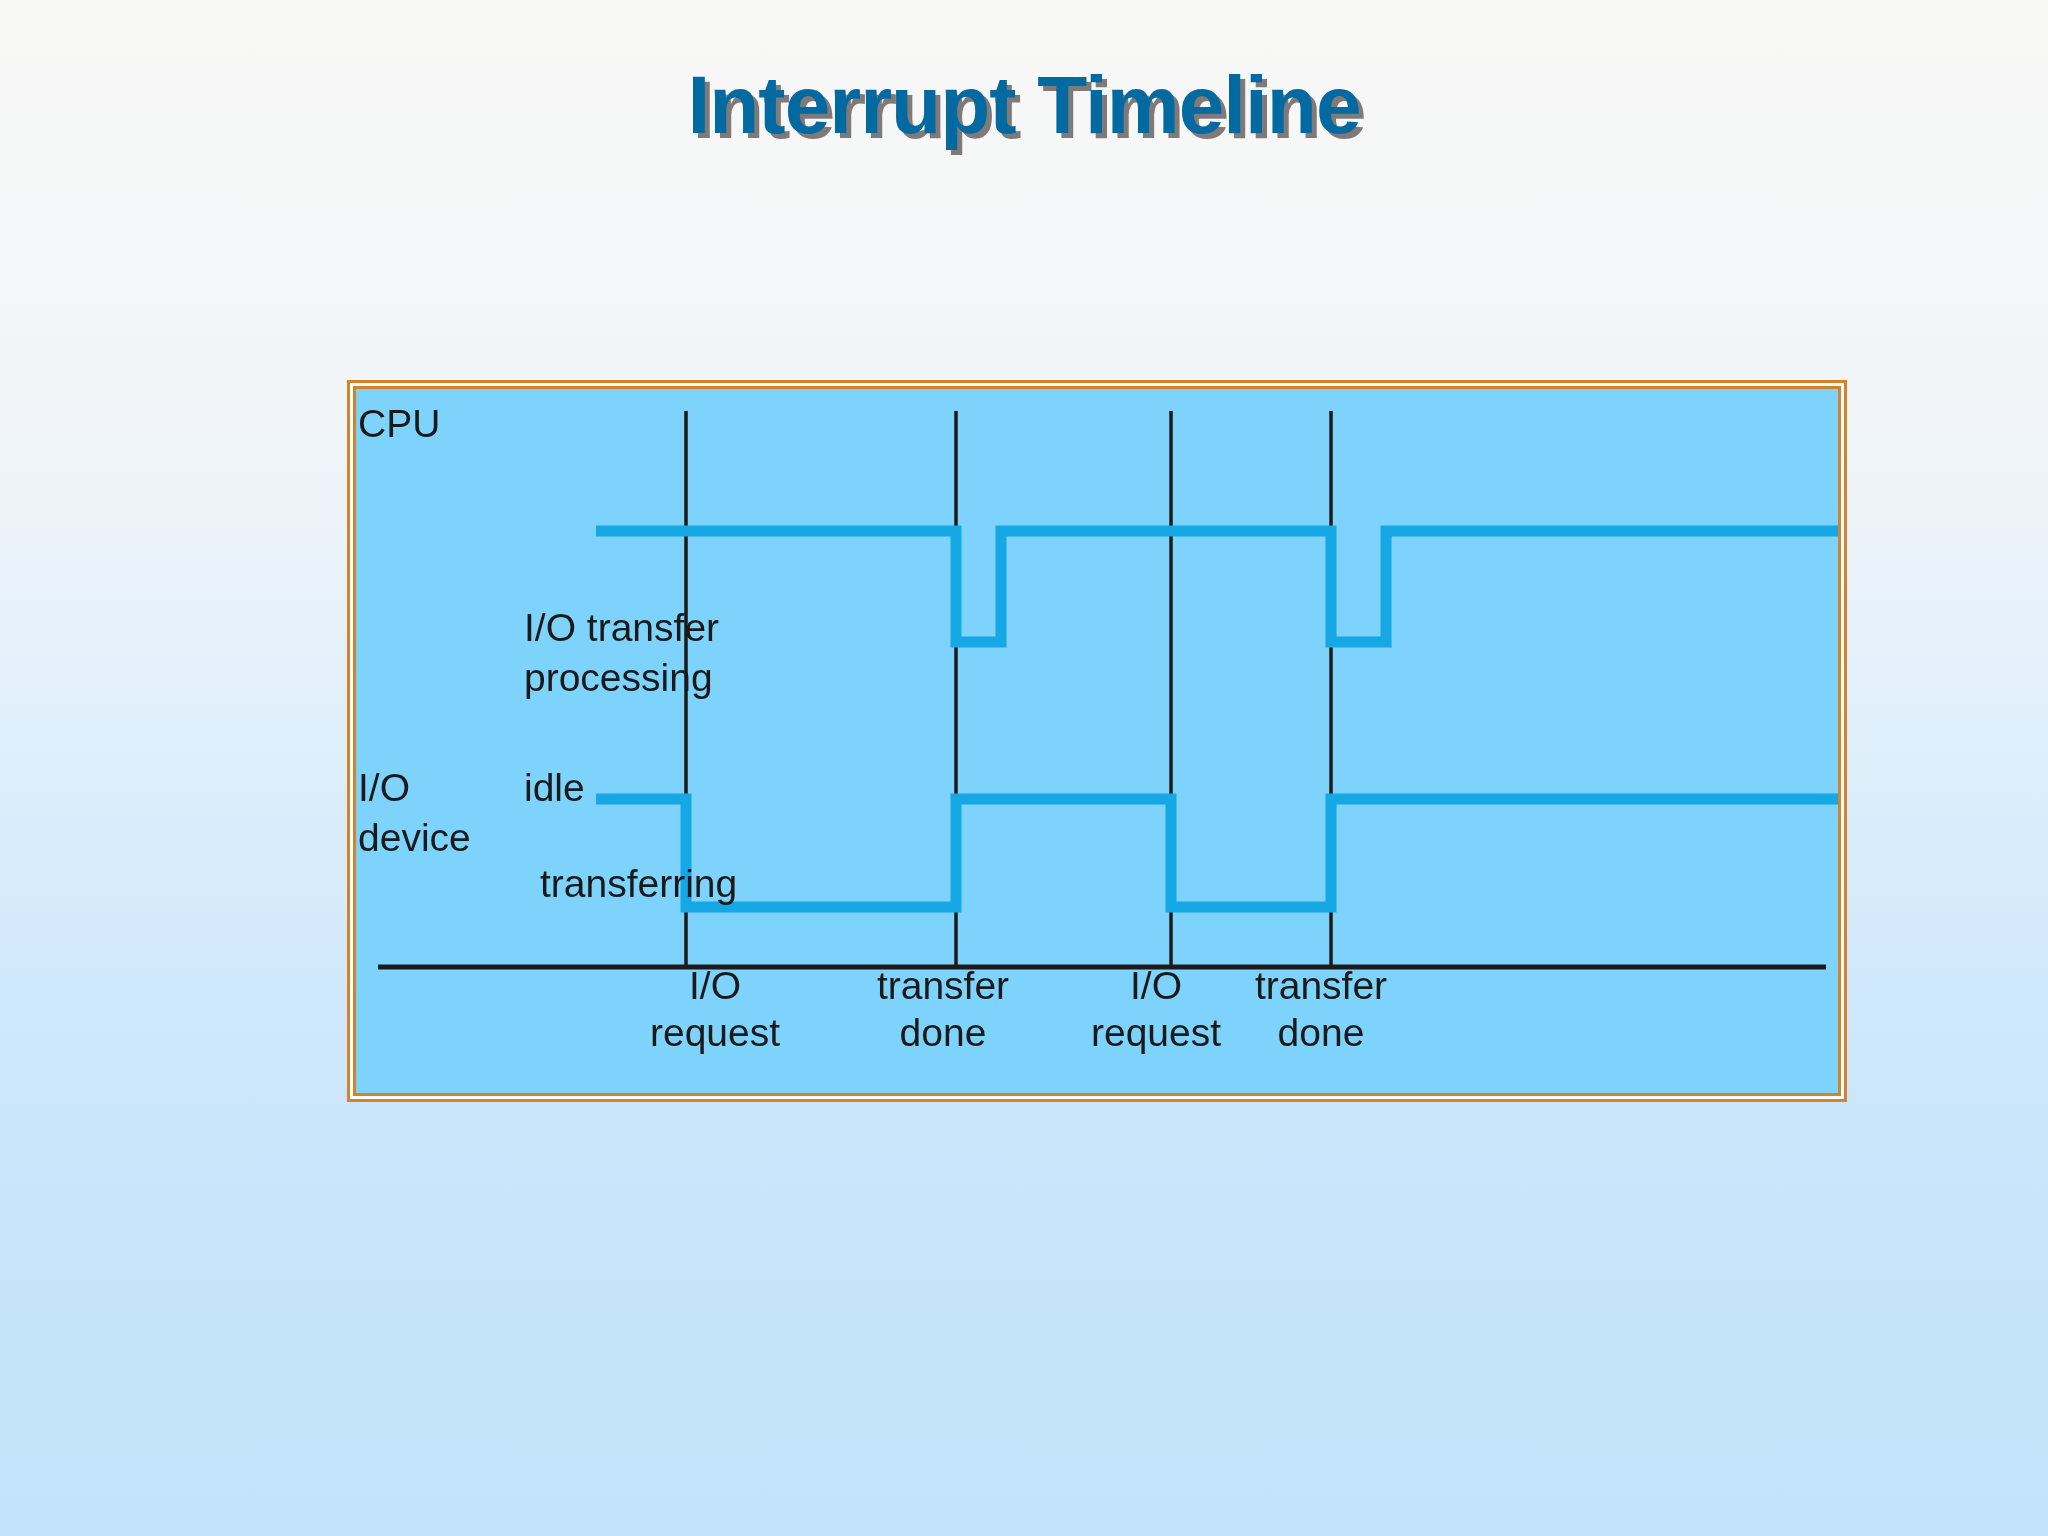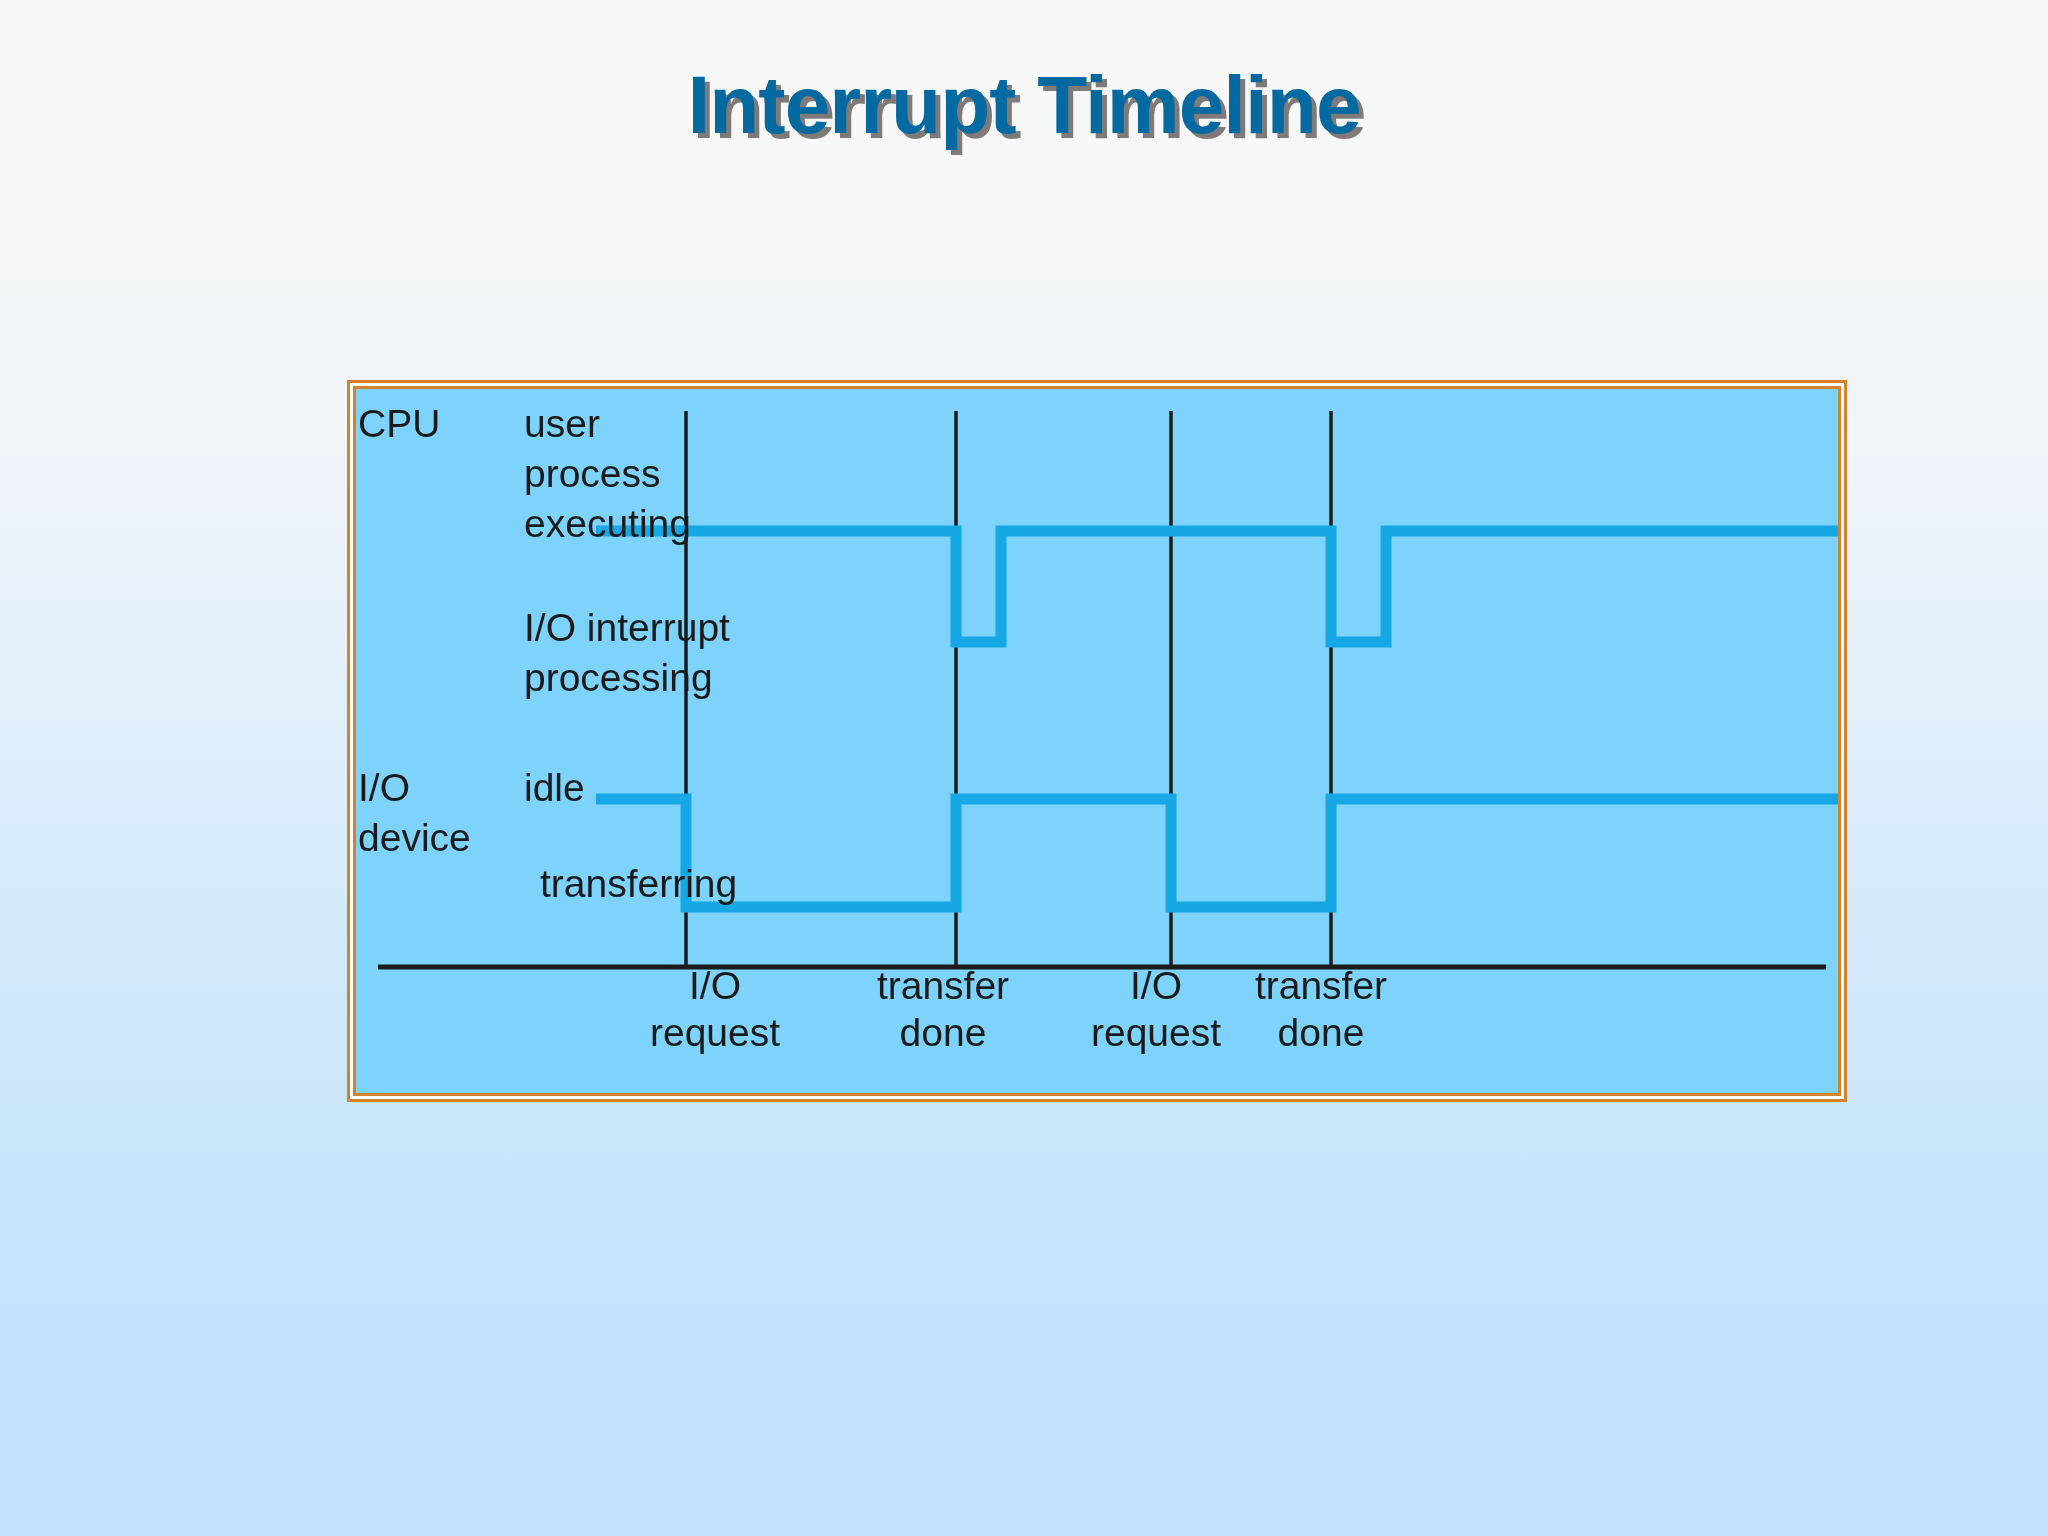--- a/index.html
+++ b/index.html
@@ -125,25 +125,22 @@
       <polyline points="240,142 600,142 600,253 645,253 645,142 975,142 975,253 1030,253 1030,142 1488,142" fill="none" stroke="#16a8e4" stroke-width="11" stroke-linejoin="miter" stroke-linecap="butt"></polyline>
 
       <polyline points="240,410 330,410 330,518 600,518 600,410 815,410 815,518 975,518 975,410 1488,410" fill="none" stroke="#16a8e4" stroke-width="11" stroke-linejoin="miter" stroke-linecap="butt"></polyline>
     </svg>
 
     <div class="fig-label" id="label-cpu">CPU</div>
 
     <div class="fig-label" id="label-iodevice">I/O
 device</div>
 
-    <div class="fig-label" id="label-user-proc">user
-process
-executing</div>
 
-    <div class="fig-label" id="label-io-int">I/O interrupt
+    <div class="fig-label" id="label-io-int">I/O transfer
 processing</div>
 
     <div class="fig-label" id="label-idle">idle</div>
 
     <div class="fig-label" id="label-transfer">transferring</div>
 
     <div class="event-label" id="event-0">I/O
 request</div>
 
     <div class="event-label" id="event-1">transfer

